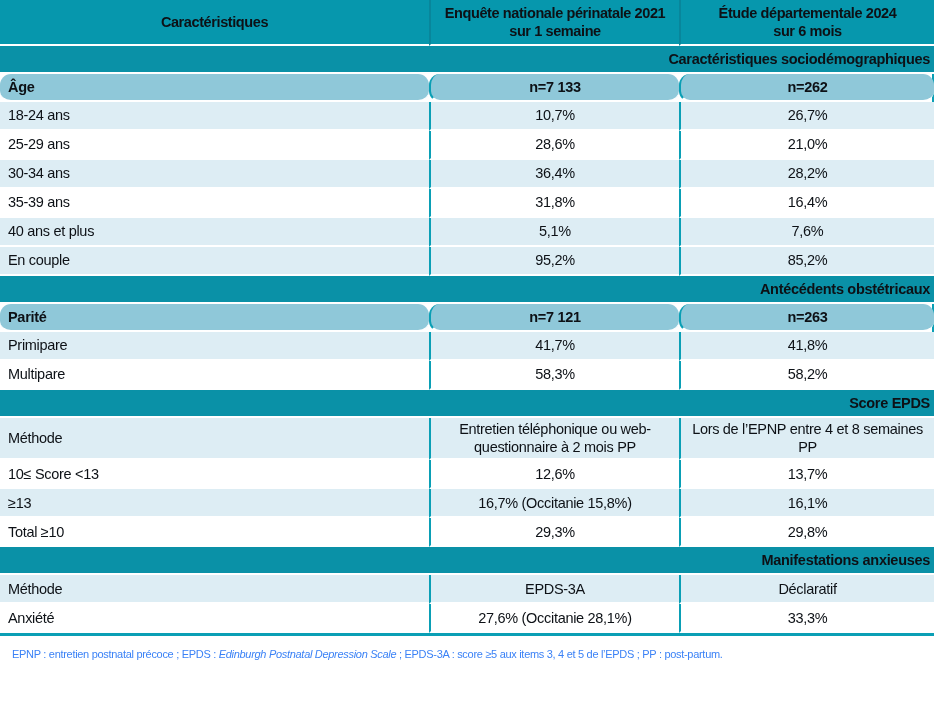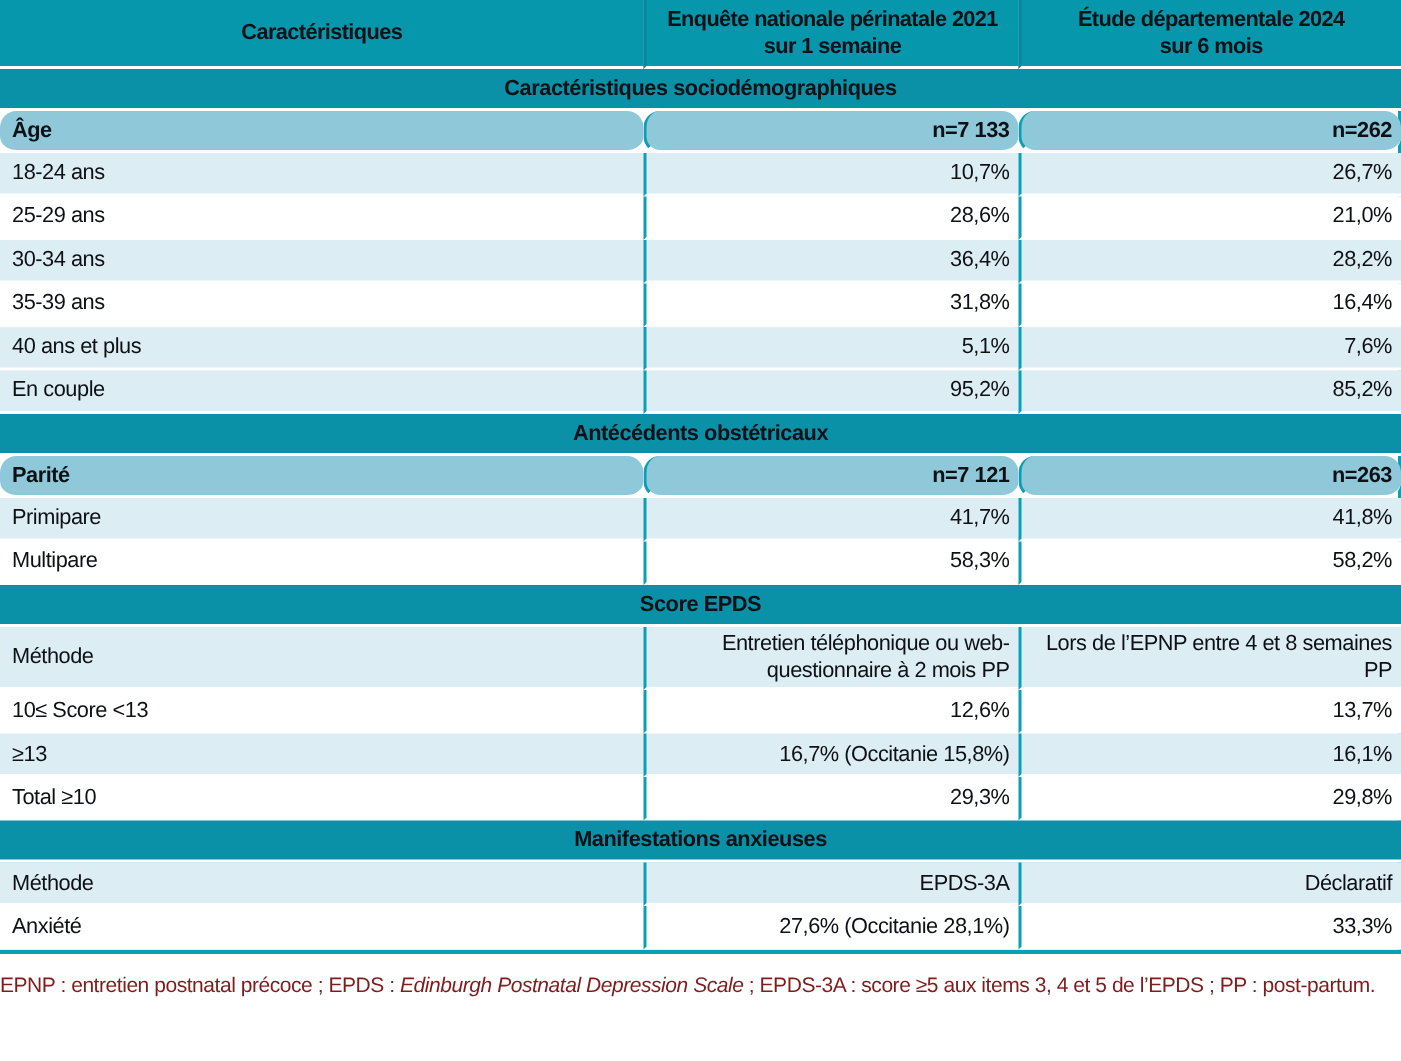--- a/index.html
+++ b/index.html
@@ -45,46 +45,46 @@
     text-align:center;
     height:46px;
     padding:3px 6px;
     white-space:pre-line;
     letter-spacing:-0.4px;
   }
   thead th + th{border-left:2px solid var(--header-divider);}
   tr.row-section td{
     background:var(--section-teal);
     font-weight:bold;
-    text-align:center;
+    text-align:right;
     height:28px;
-    padding:2px 20px;
+    padding:2px 4px;
   }
   tr.row-subheader td{
     background:var(--subheader-blue);
     font-weight:bold;
     height:28px;
     border-radius:11px;
   }
   tr.row-data td{height:29px;}
   tr.shade-light td{background:var(--row-light);}
   tr.shade-white td{background:var(--row-white);}
   td.cell-label{text-align:left;padding:2px 8px;}
-  td.cell-value{text-align:right;padding:2px 6px;white-space:pre-line;}
+  td.cell-value{text-align:center;padding:2px 6px;white-space:pre-line;}
   tr.row-data td.cell-value + td.cell-value,
   tr.row-data td.cell-label + td.cell-value,
   tr.row-subheader td.cell-label + td.cell-value,
   tr.row-subheader td.cell-value + td.cell-value{
     border-left:2px solid var(--border-teal);
   }
   .footnote{
-    margin:12px 0 0 0;
-    font-size:14px;
+    margin:12px 0 0 12px;
+    font-size:11px;
     letter-spacing:-0.3px;
-    color:#7f1d1d;
+    color:#3b82f6;
   }
   .footnote .it{font-style:italic;}
 </style>
 </head>
 <body>
 
 <div class="page">
   <div class="table-wrap">
     <table>
       <colgroup>

